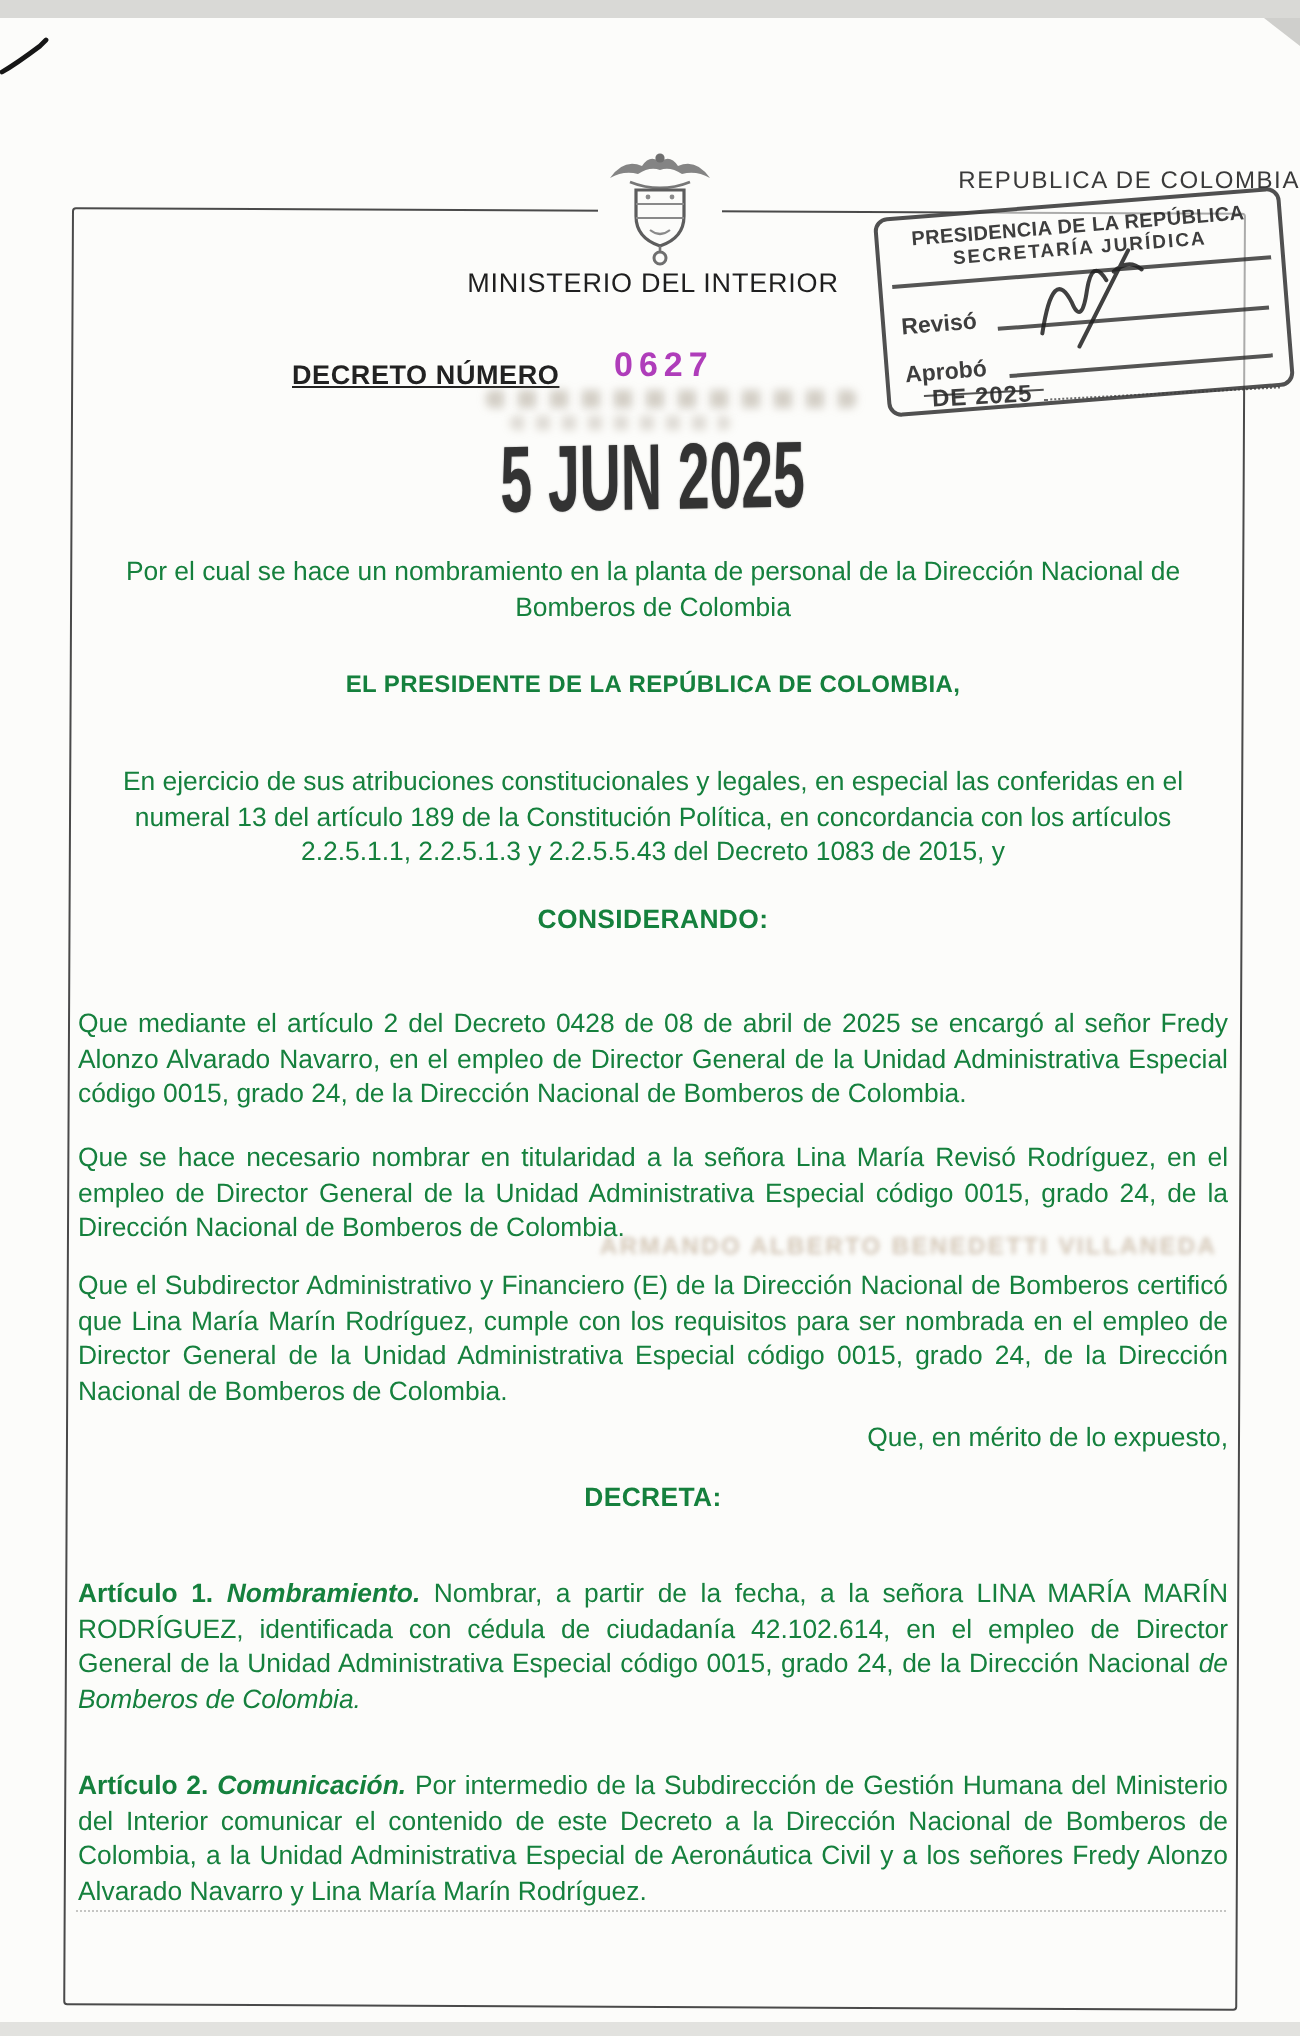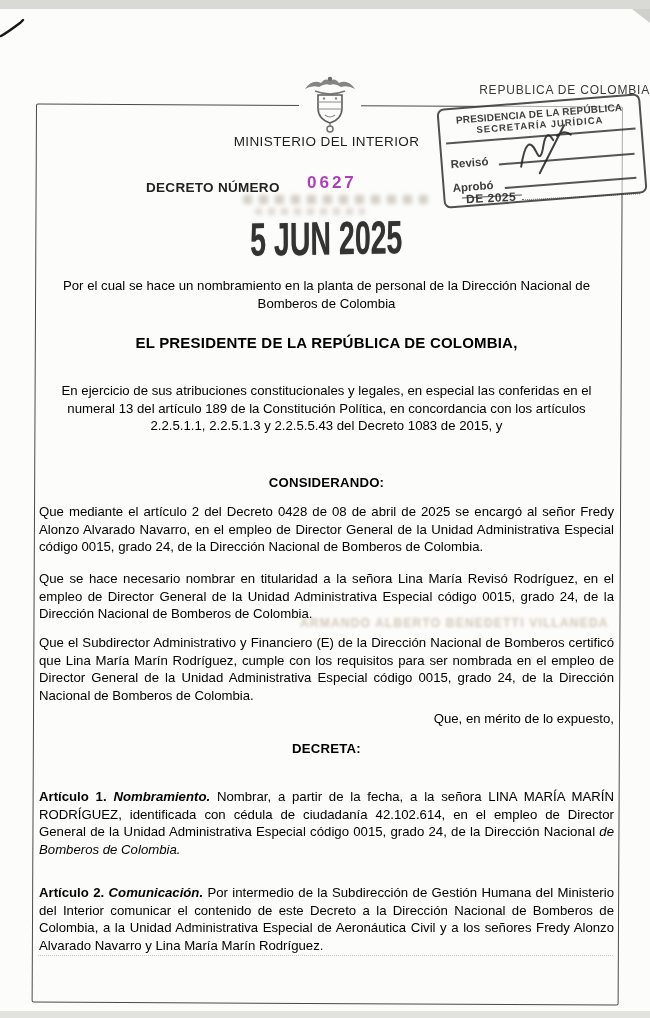--- a/index.html
+++ b/index.html
@@ -34,21 +34,21 @@
   }
   .emblem{
     left:299px;top:62px;width:62px;height:64px;
     background:#fcfcfa;display:flex;align-items:center;justify-content:center;
   }
   .ministry{
     left:40px;width:573px;top:125px;text-align:center;
     font-weight:normal;font-size:13.5px;letter-spacing:.4px;color:#1f1f1f;
   }
   .decreto-label{
-    left:146px;top:171px;font-weight:bold;font-size:13.5px;letter-spacing:.3px;color:#222;
+    left:146px;top:171px;font-weight:bold;font-size:13.5px;letter-spacing:.3px;color:#222;text-decoration:underline;
   }
   .decreto-num{
     left:307px;top:164px;font-size:17px;letter-spacing:3px;color:#a21caf;font-weight:bold;opacity:.85;
   }
   
   .stamp{
     left:440px;top:92px;width:200px;height:96px;
     border:2.5px solid rgba(42,42,42,.82);border-radius:7px;
     transform:rotate(-4.5deg);
     color:rgba(35,35,35,.88);
@@ -78,28 +78,28 @@
     background:repeating-linear-gradient(90deg,rgba(150,138,120,.3) 0 7px,transparent 7px 13px);
     filter:blur(2px);border-radius:3px;
   }
   .date-stamp{
     left:250px;top:203px;
     font-size:46px;font-weight:bold;color:#333;
     transform:scaleX(.62) scaleY(1.02) rotate(-.6deg);transform-origin:0 0;
     letter-spacing:0px;white-space:nowrap;
     text-shadow:0 0 1px rgba(60,60,60,.6);
   }
-  .txt{left:39px;width:575px;font-size:13.2px;line-height:17.5px;color:#000000;}
+  .txt{left:39px;width:575px;font-size:13.2px;line-height:17.5px;color:#15803d;}
   .center{text-align:center;}
   .just{text-align:justify;}
   .hd{font-weight:bold;letter-spacing:.2px;}
   .subject{top:268px;}
-  .issuer{top:325px;font-size:15px;text-align:center;}
+  .issuer{top:325px;font-size:12px;text-align:center;}
   .preamble{top:373px;}
-  .considerando{top:465px;}
+  .considerando{top:442px;}
   .r1{top:494px;}
   .r2{top:561px;}
   .ghost-name{
     left:300px;top:607px;width:330px;
     font-size:12px;font-weight:bold;letter-spacing:1.2px;
     color:rgba(172,146,115,.5);filter:blur(1.4px);white-space:nowrap;overflow:hidden;
   }
   .r3{top:625px;}
   .r4{top:701px;text-align:right;}
   .decreta{top:731px;}

